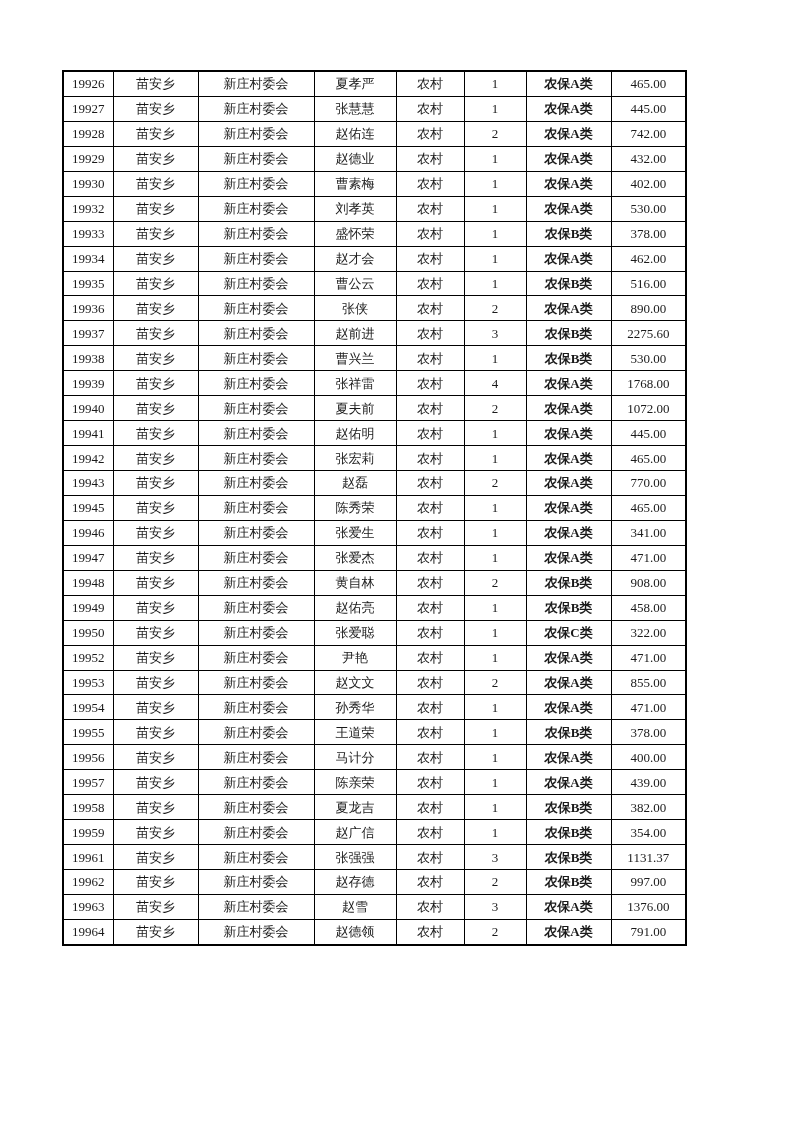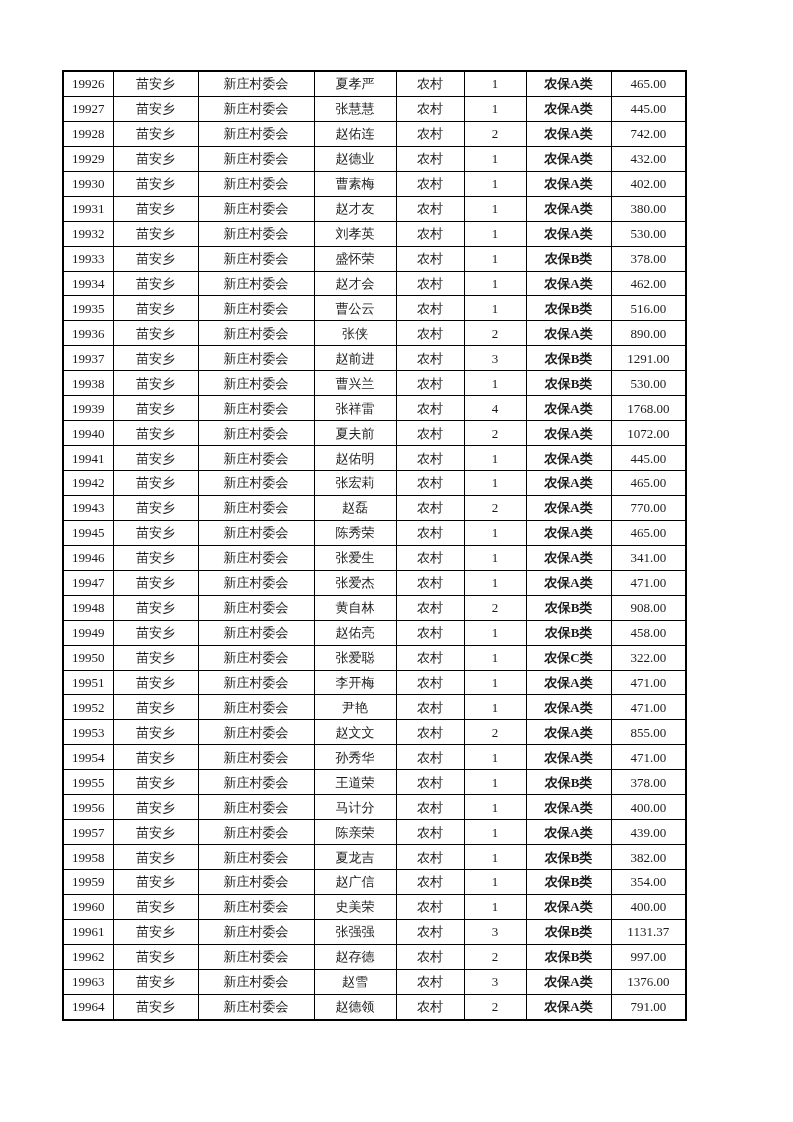--- a/index.html
+++ b/index.html
@@ -112,30 +112,20 @@
           <td class="col-id">19930</td>
           <td class="col-township">苗安乡</td>
           <td class="col-village">新庄村委会</td>
           <td class="col-name">曹素梅</td>
           <td class="col-residence">农村</td>
           <td class="col-count">1</td>
           <td class="col-category">农保A类</td>
           <td class="col-amount">402.00</td>
         </tr>
         <tr>
-          <td class="col-id">19931</td>
-          <td class="col-township">苗安乡</td>
-          <td class="col-village">新庄村委会</td>
-          <td class="col-name">赵才友</td>
-          <td class="col-residence">农村</td>
-          <td class="col-count">1</td>
-          <td class="col-category">农保A类</td>
-          <td class="col-amount">380.00</td>
-        </tr>
-        <tr>
           <td class="col-id">19932</td>
           <td class="col-township">苗安乡</td>
           <td class="col-village">新庄村委会</td>
           <td class="col-name">刘孝英</td>
           <td class="col-residence">农村</td>
           <td class="col-count">1</td>
           <td class="col-category">农保A类</td>
           <td class="col-amount">530.00</td>
         </tr>
         <tr>
@@ -179,21 +169,21 @@
           <td class="col-amount">890.00</td>
         </tr>
         <tr>
           <td class="col-id">19937</td>
           <td class="col-township">苗安乡</td>
           <td class="col-village">新庄村委会</td>
           <td class="col-name">赵前进</td>
           <td class="col-residence">农村</td>
           <td class="col-count">3</td>
           <td class="col-category">农保B类</td>
-          <td class="col-amount">1291.00</td>
+          <td class="col-amount">2275.60</td>
         </tr>
         <tr>
           <td class="col-id">19938</td>
           <td class="col-township">苗安乡</td>
           <td class="col-village">新庄村委会</td>
           <td class="col-name">曹兴兰</td>
           <td class="col-residence">农村</td>
           <td class="col-count">1</td>
           <td class="col-category">农保B类</td>
           <td class="col-amount">530.00</td>
@@ -302,60 +292,50 @@
           <td class="col-id">19950</td>
           <td class="col-township">苗安乡</td>
           <td class="col-village">新庄村委会</td>
           <td class="col-name">张爱聪</td>
           <td class="col-residence">农村</td>
           <td class="col-count">1</td>
           <td class="col-category">农保C类</td>
           <td class="col-amount">322.00</td>
         </tr>
         <tr>
-          <td class="col-id">19951</td>
-          <td class="col-township">苗安乡</td>
-          <td class="col-village">新庄村委会</td>
-          <td class="col-name">李开梅</td>
+          <td class="col-id">19952</td>
+          <td class="col-township">苗安乡</td>
+          <td class="col-village">新庄村委会</td>
+          <td class="col-name">尹艳</td>
           <td class="col-residence">农村</td>
           <td class="col-count">1</td>
           <td class="col-category">农保A类</td>
           <td class="col-amount">471.00</td>
         </tr>
         <tr>
-          <td class="col-id">19952</td>
-          <td class="col-township">苗安乡</td>
-          <td class="col-village">新庄村委会</td>
-          <td class="col-name">尹艳</td>
+          <td class="col-id">19953</td>
+          <td class="col-township">苗安乡</td>
+          <td class="col-village">新庄村委会</td>
+          <td class="col-name">赵文文</td>
+          <td class="col-residence">农村</td>
+          <td class="col-count">2</td>
+          <td class="col-category">农保A类</td>
+          <td class="col-amount">855.00</td>
+        </tr>
+        <tr>
+          <td class="col-id">19954</td>
+          <td class="col-township">苗安乡</td>
+          <td class="col-village">新庄村委会</td>
+          <td class="col-name">孙秀华</td>
           <td class="col-residence">农村</td>
           <td class="col-count">1</td>
           <td class="col-category">农保A类</td>
           <td class="col-amount">471.00</td>
         </tr>
         <tr>
-          <td class="col-id">19953</td>
-          <td class="col-township">苗安乡</td>
-          <td class="col-village">新庄村委会</td>
-          <td class="col-name">赵文文</td>
-          <td class="col-residence">农村</td>
-          <td class="col-count">2</td>
-          <td class="col-category">农保A类</td>
-          <td class="col-amount">855.00</td>
-        </tr>
-        <tr>
-          <td class="col-id">19954</td>
-          <td class="col-township">苗安乡</td>
-          <td class="col-village">新庄村委会</td>
-          <td class="col-name">孙秀华</td>
-          <td class="col-residence">农村</td>
-          <td class="col-count">1</td>
-          <td class="col-category">农保A类</td>
-          <td class="col-amount">471.00</td>
-        </tr>
-        <tr>
           <td class="col-id">19955</td>
           <td class="col-township">苗安乡</td>
           <td class="col-village">新庄村委会</td>
           <td class="col-name">王道荣</td>
           <td class="col-residence">农村</td>
           <td class="col-count">1</td>
           <td class="col-category">农保B类</td>
           <td class="col-amount">378.00</td>
         </tr>
         <tr>
@@ -390,30 +370,20 @@
         </tr>
         <tr>
           <td class="col-id">19959</td>
           <td class="col-township">苗安乡</td>
           <td class="col-village">新庄村委会</td>
           <td class="col-name">赵广信</td>
           <td class="col-residence">农村</td>
           <td class="col-count">1</td>
           <td class="col-category">农保B类</td>
           <td class="col-amount">354.00</td>
-        </tr>
-        <tr>
-          <td class="col-id">19960</td>
-          <td class="col-township">苗安乡</td>
-          <td class="col-village">新庄村委会</td>
-          <td class="col-name">史美荣</td>
-          <td class="col-residence">农村</td>
-          <td class="col-count">1</td>
-          <td class="col-category">农保A类</td>
-          <td class="col-amount">400.00</td>
         </tr>
         <tr>
           <td class="col-id">19961</td>
           <td class="col-township">苗安乡</td>
           <td class="col-village">新庄村委会</td>
           <td class="col-name">张强强</td>
           <td class="col-residence">农村</td>
           <td class="col-count">3</td>
           <td class="col-category">农保B类</td>
           <td class="col-amount">1131.37</td>

